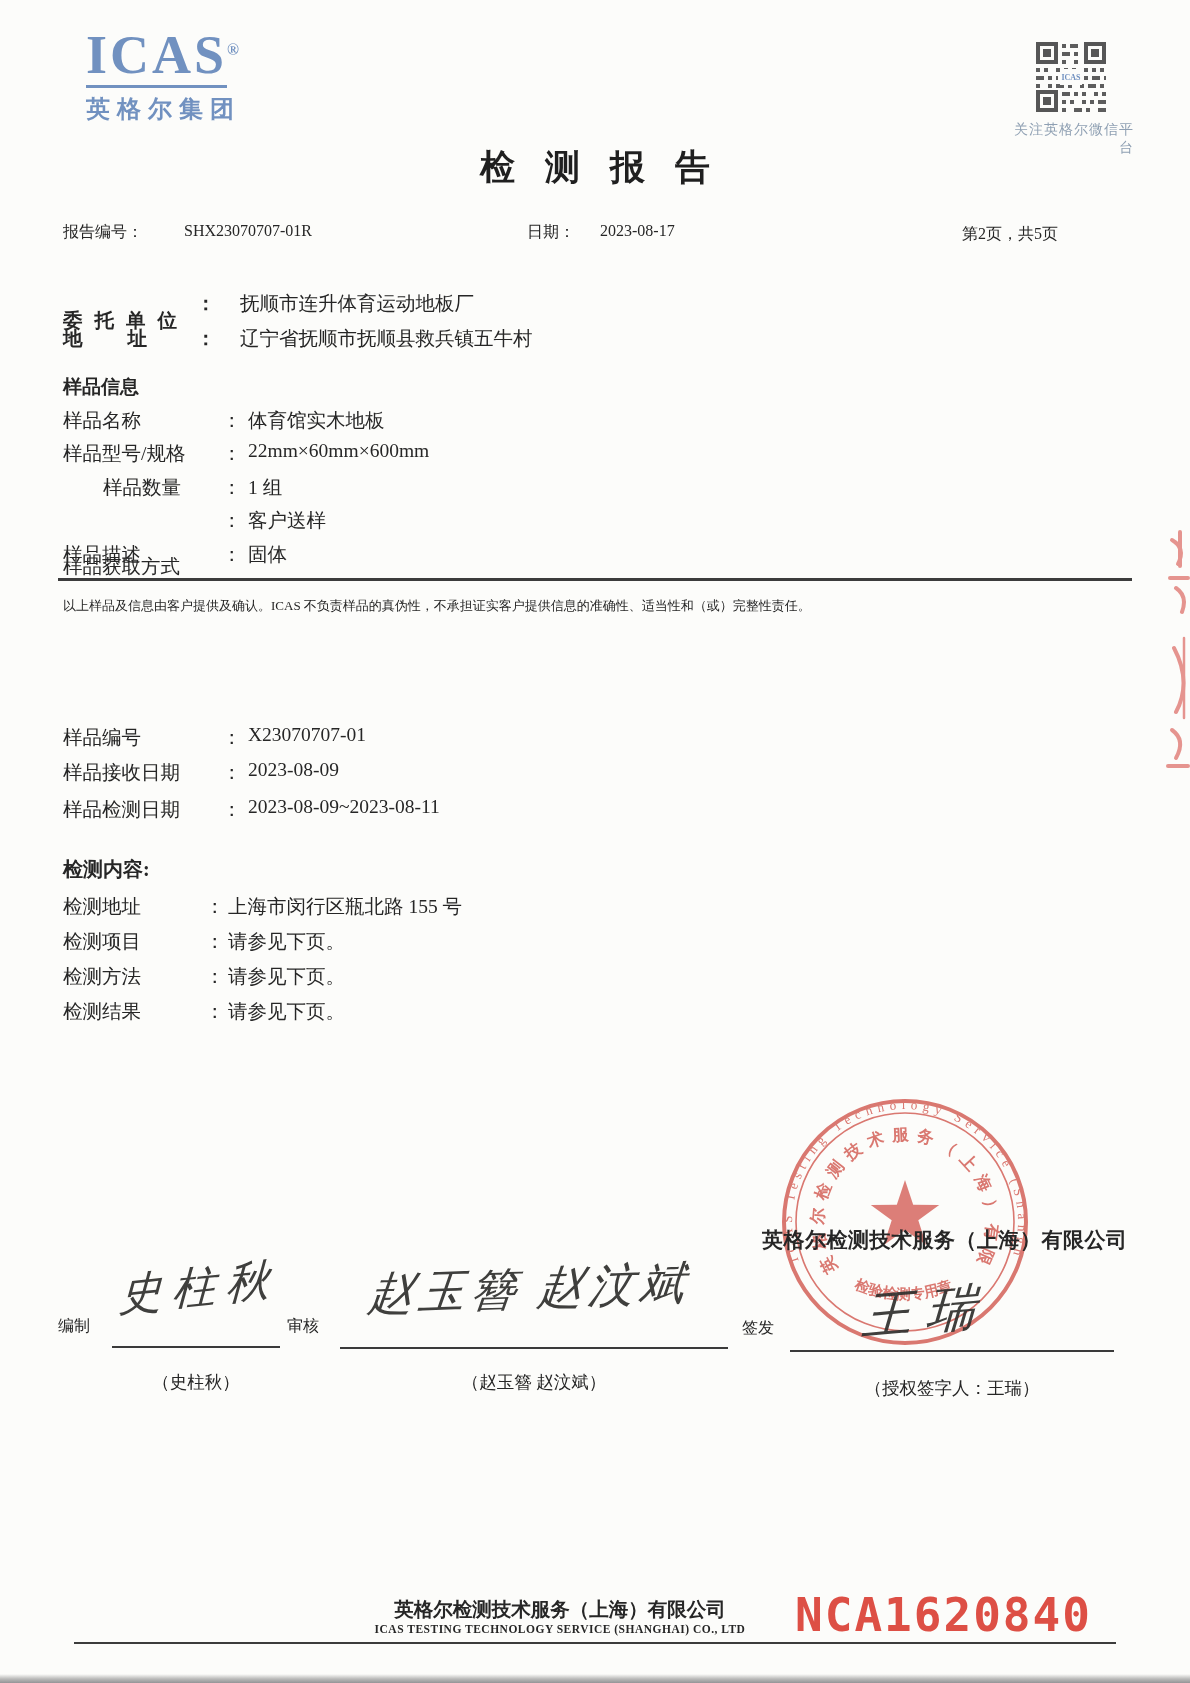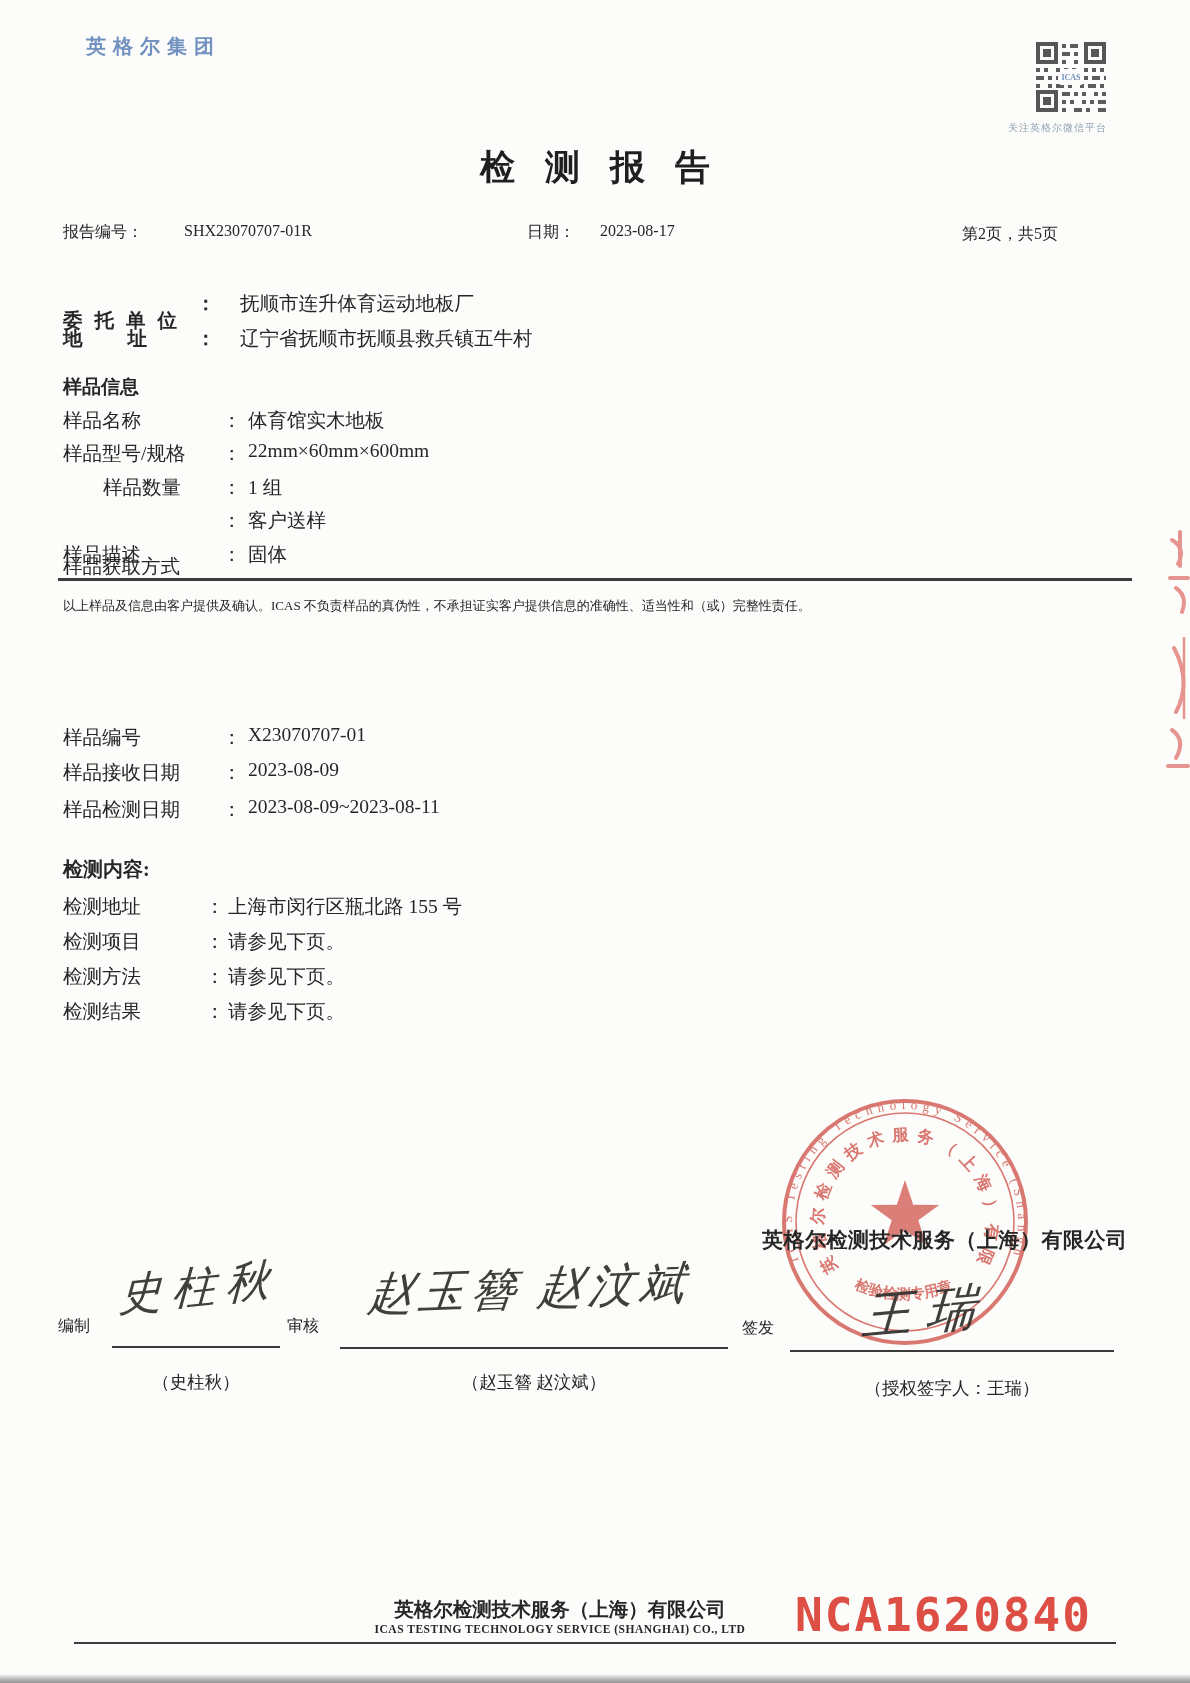--- a/index.html
+++ b/index.html
@@ -8,21 +8,21 @@
     background:#fcfcfa; overflow:hidden;
     font-family:"Liberation Serif","DejaVu Serif",serif;
     color:#262626;
   }
   .abs { position:absolute; }
 
   
   .logo-icas { font-size:54px; font-weight:700; color:#7191c0; letter-spacing:3px;
                line-height:1; display:inline-block; border-bottom:3px solid #7191c0; padding-bottom:3px; }
   .logo-reg  { font-size:16px; font-weight:700; color:#7191c0; vertical-align:18px; }
-  .logo-group{ font-size:20px; font-weight:700; color:#7191c0; letter-spacing:7px; margin-top:5px; }
+  .logo-group{ font-size:24px; font-weight:700; color:#7191c0; letter-spacing:7px; margin-top:5px; }
 
   .title { left:0; right:0; top:144px; text-align:center; font-size:35px; font-weight:700;
            letter-spacing:30px; padding-left:30px; color:#1f1f1f; }
 
   .t19  { font-size:16px; }
   .t195 { font-size:19.5px; }
   .bold { font-weight:700; }
   .spread4 { letter-spacing:12px; }
 
   .rule { background:#3c3c3c; }
@@ -37,28 +37,31 @@
   .foot-cn { font-size:19.5px; font-weight:700; text-align:center; }
   .foot-en { font-size:11.5px; font-weight:700; text-align:center; letter-spacing:.5px; }
   .cert-no { font-size:46px; font-weight:700; color:#dd4f45;
              font-family:"DejaVu Sans Mono","Liberation Mono",monospace; letter-spacing:2px; }
   .contact { font-size:15.5px; font-weight:700; color:#1a1a1a;
              font-family:"Liberation Sans","DejaVu Sans",sans-serif; white-space:pre; }
 
   .bottom-strip { left:0; top:1674px; width:1190px; height:9px;
                   background:linear-gradient(#fcfcfa,#b9b9b8 55%,#949496); }
 
-  .qr-caption { font-size:10px; color:#8fa0b3; letter-spacing:1px; text-align:left; }
+  .qr-caption { font-size:14px; color:#8fa0b3; letter-spacing:1px; text-align:right; }
 </style>
 </head>
 <body>
 
 <div class="page">
 
   <div class="abs" style="left:86px; top:28px;">
+    <div>
+      <span class="logo-icas">ICAS</span><span class="logo-reg">®</span>
+    </div>
     <div class="logo-group">英格尔集团</div>
   </div>
 
   <svg class="abs" style="left:1032px; top:38px;" width="78" height="78" viewBox="0 0 78 78">
     <rect x="0" y="0" width="78" height="78" fill="#fcfcfa"></rect>
     <g fill="#565656">
       <rect x="4" y="4" width="22" height="22"></rect>
         <rect x="8" y="8" width="14" height="14" fill="#fcfcfa"></rect>
         <rect x="11" y="11" width="8" height="8"></rect>
       <rect x="52" y="4" width="22" height="22"></rect>

